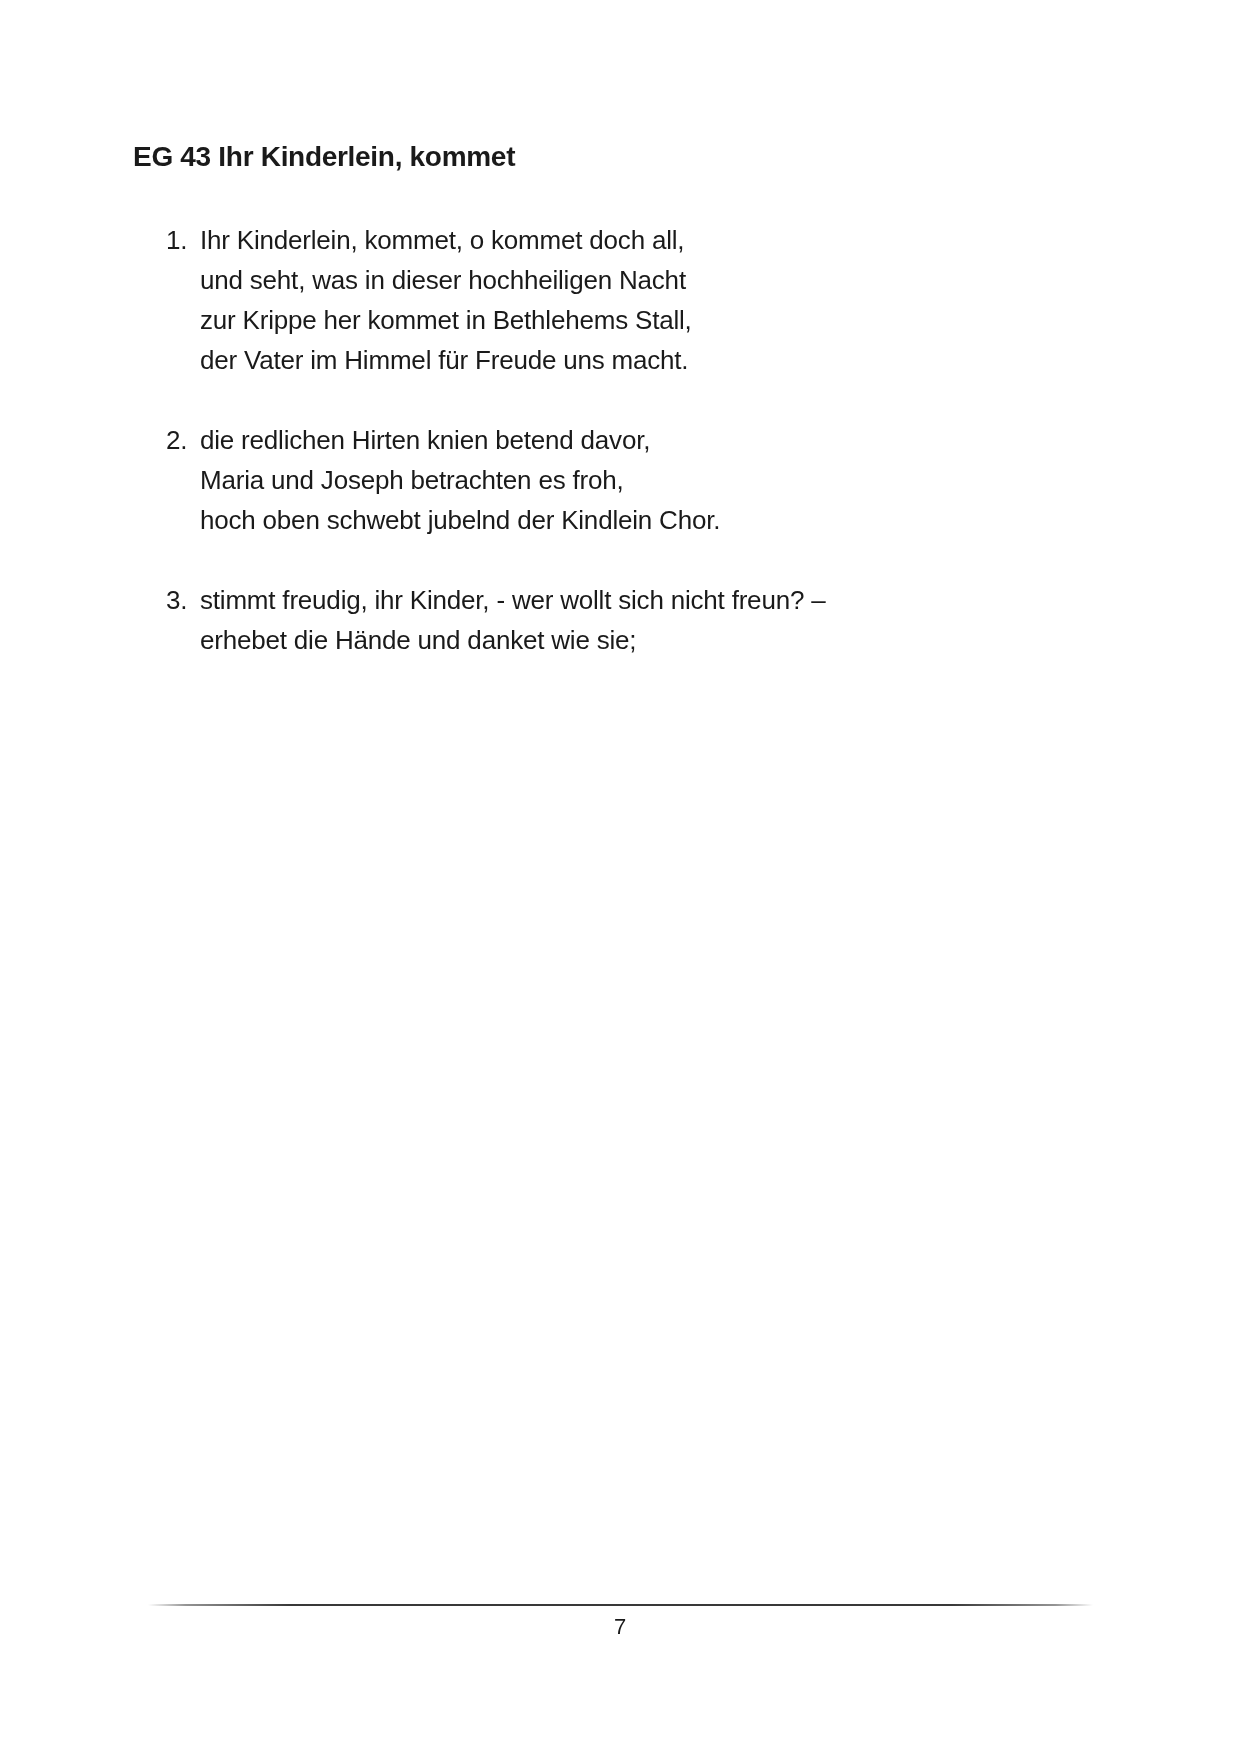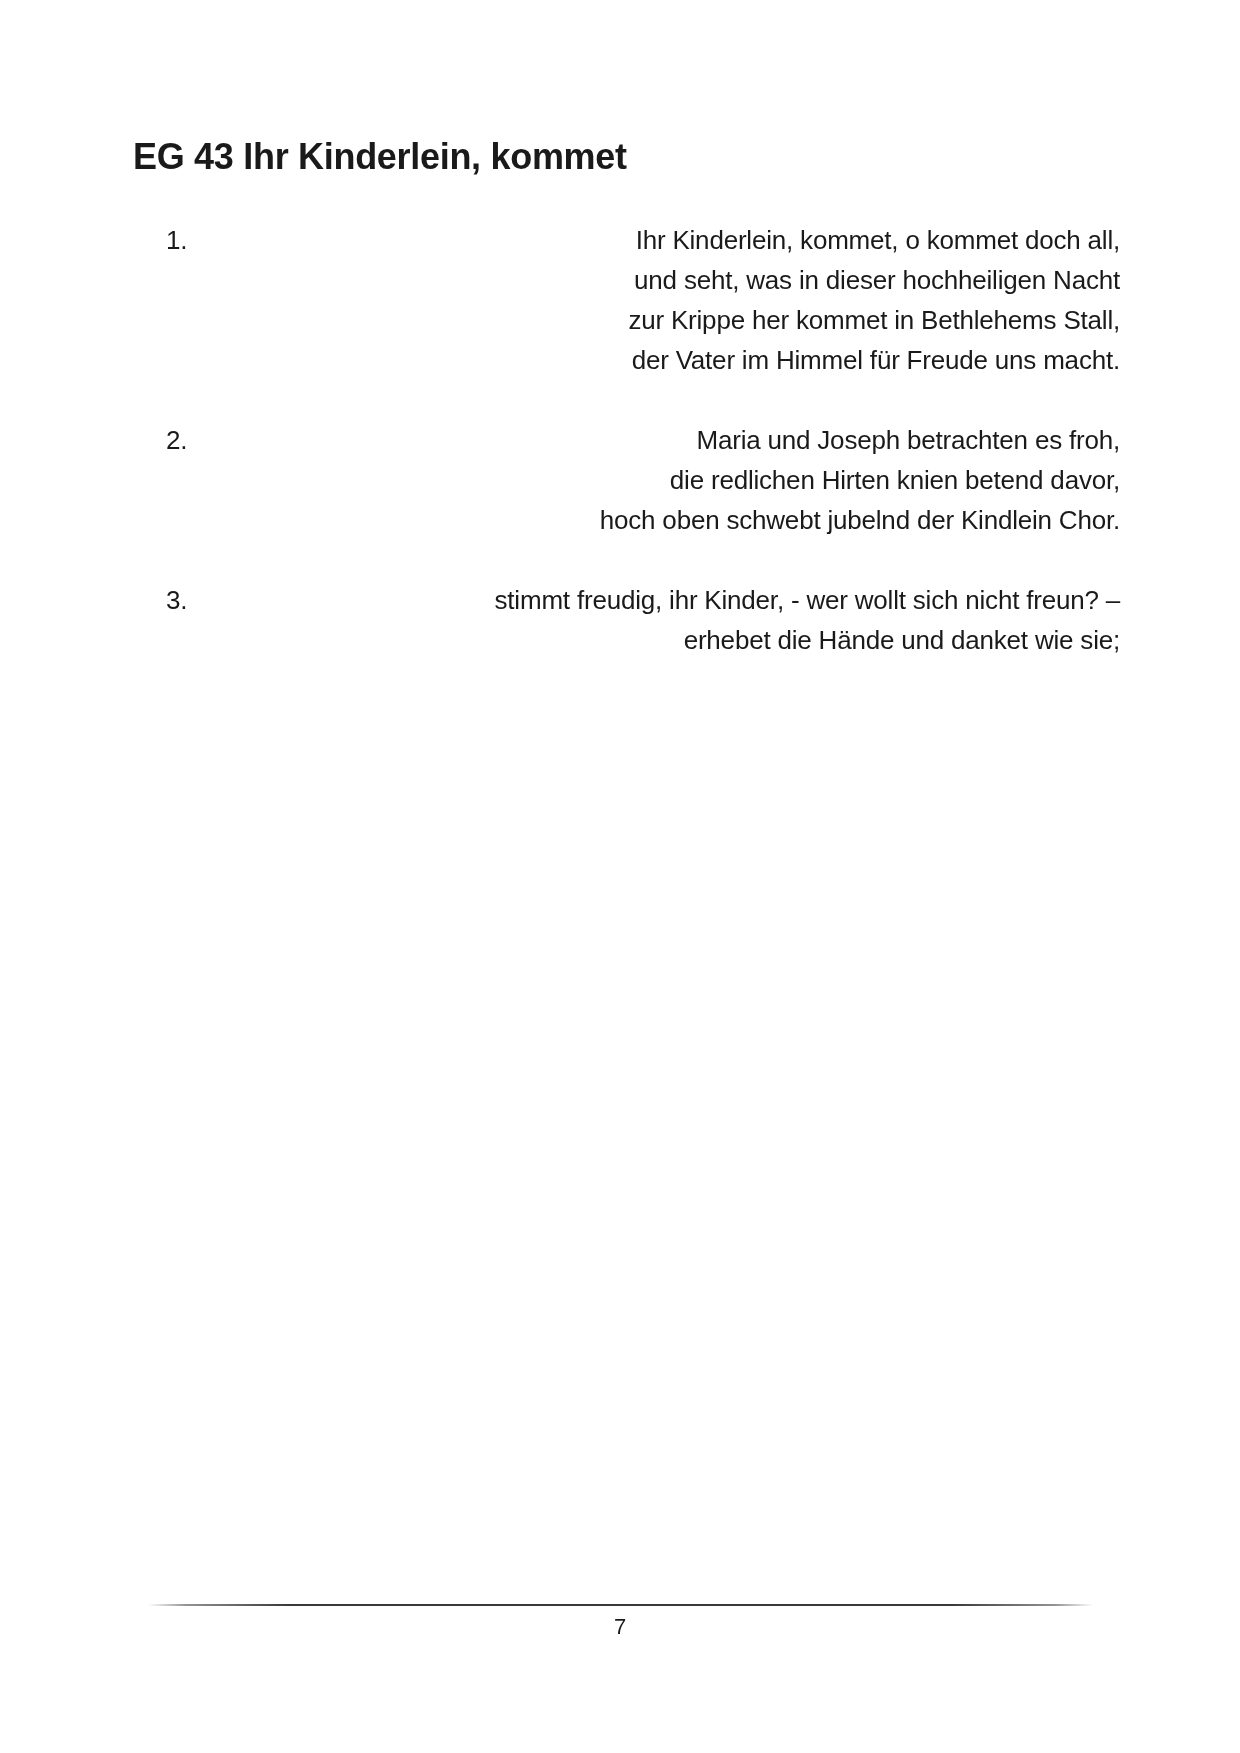--- a/index.html
+++ b/index.html
@@ -14,21 +14,21 @@
     background: #ffffff;
     font-family: "Liberation Sans", sans-serif;
     color: #1a1a1a;
     overflow: hidden;
   }
   .content {
     padding: 140px 120px 0 133px;
   }
   .title {
     margin: 0;
-    font-size: 36px;
+    font-size: 28px;
     font-weight: 700;
     line-height: 34px;
     letter-spacing: -0.3px;
   }
   .verses {
     margin: 46px 0 0 0;
     padding: 0;
     list-style: none;
   }
   .verse {
@@ -38,21 +38,20 @@
     font-size: 26px;
     line-height: 40px;
     letter-spacing: -0.2px;
   }
   .verse-num {
     flex: 0 0 34px;
     width: 34px;
   }
   .verse-lines {
     flex: 1 1 auto;
-    text-align: right;
   }
   .verse-line {
     white-space: pre;
   }
   .footer {
     position: absolute;
     left: 0;
     top: 1604px;
     width: 1240px;
   }
@@ -92,22 +91,22 @@
           <div class="verse-line">Ihr Kinderlein, kommet, o kommet doch all,</div>
           <div class="verse-line">und seht, was in dieser hochheiligen Nacht</div>
           <div class="verse-line">zur Krippe her kommet in Bethlehems Stall,</div>
           <div class="verse-line">der Vater im Himmel für Freude uns macht.</div>
         </div>
       </li>
 
       <li class="verse">
         <span class="verse-num">2.</span>
         <div class="verse-lines">
+          <div class="verse-line">die redlichen Hirten knien betend davor,</div>
           <div class="verse-line">Maria und Joseph betrachten es froh,</div>
-          <div class="verse-line">die redlichen Hirten knien betend davor,</div>
           <div class="verse-line">hoch oben schwebt jubelnd der Kindlein Chor.</div>
         </div>
       </li>
 
       <li class="verse">
         <span class="verse-num">3.</span>
         <div class="verse-lines">
           <div class="verse-line">stimmt freudig, ihr Kinder, - wer wollt sich nicht freun? –</div>
           <div class="verse-line">erhebet die Hände und danket wie sie;</div>
         </div>

